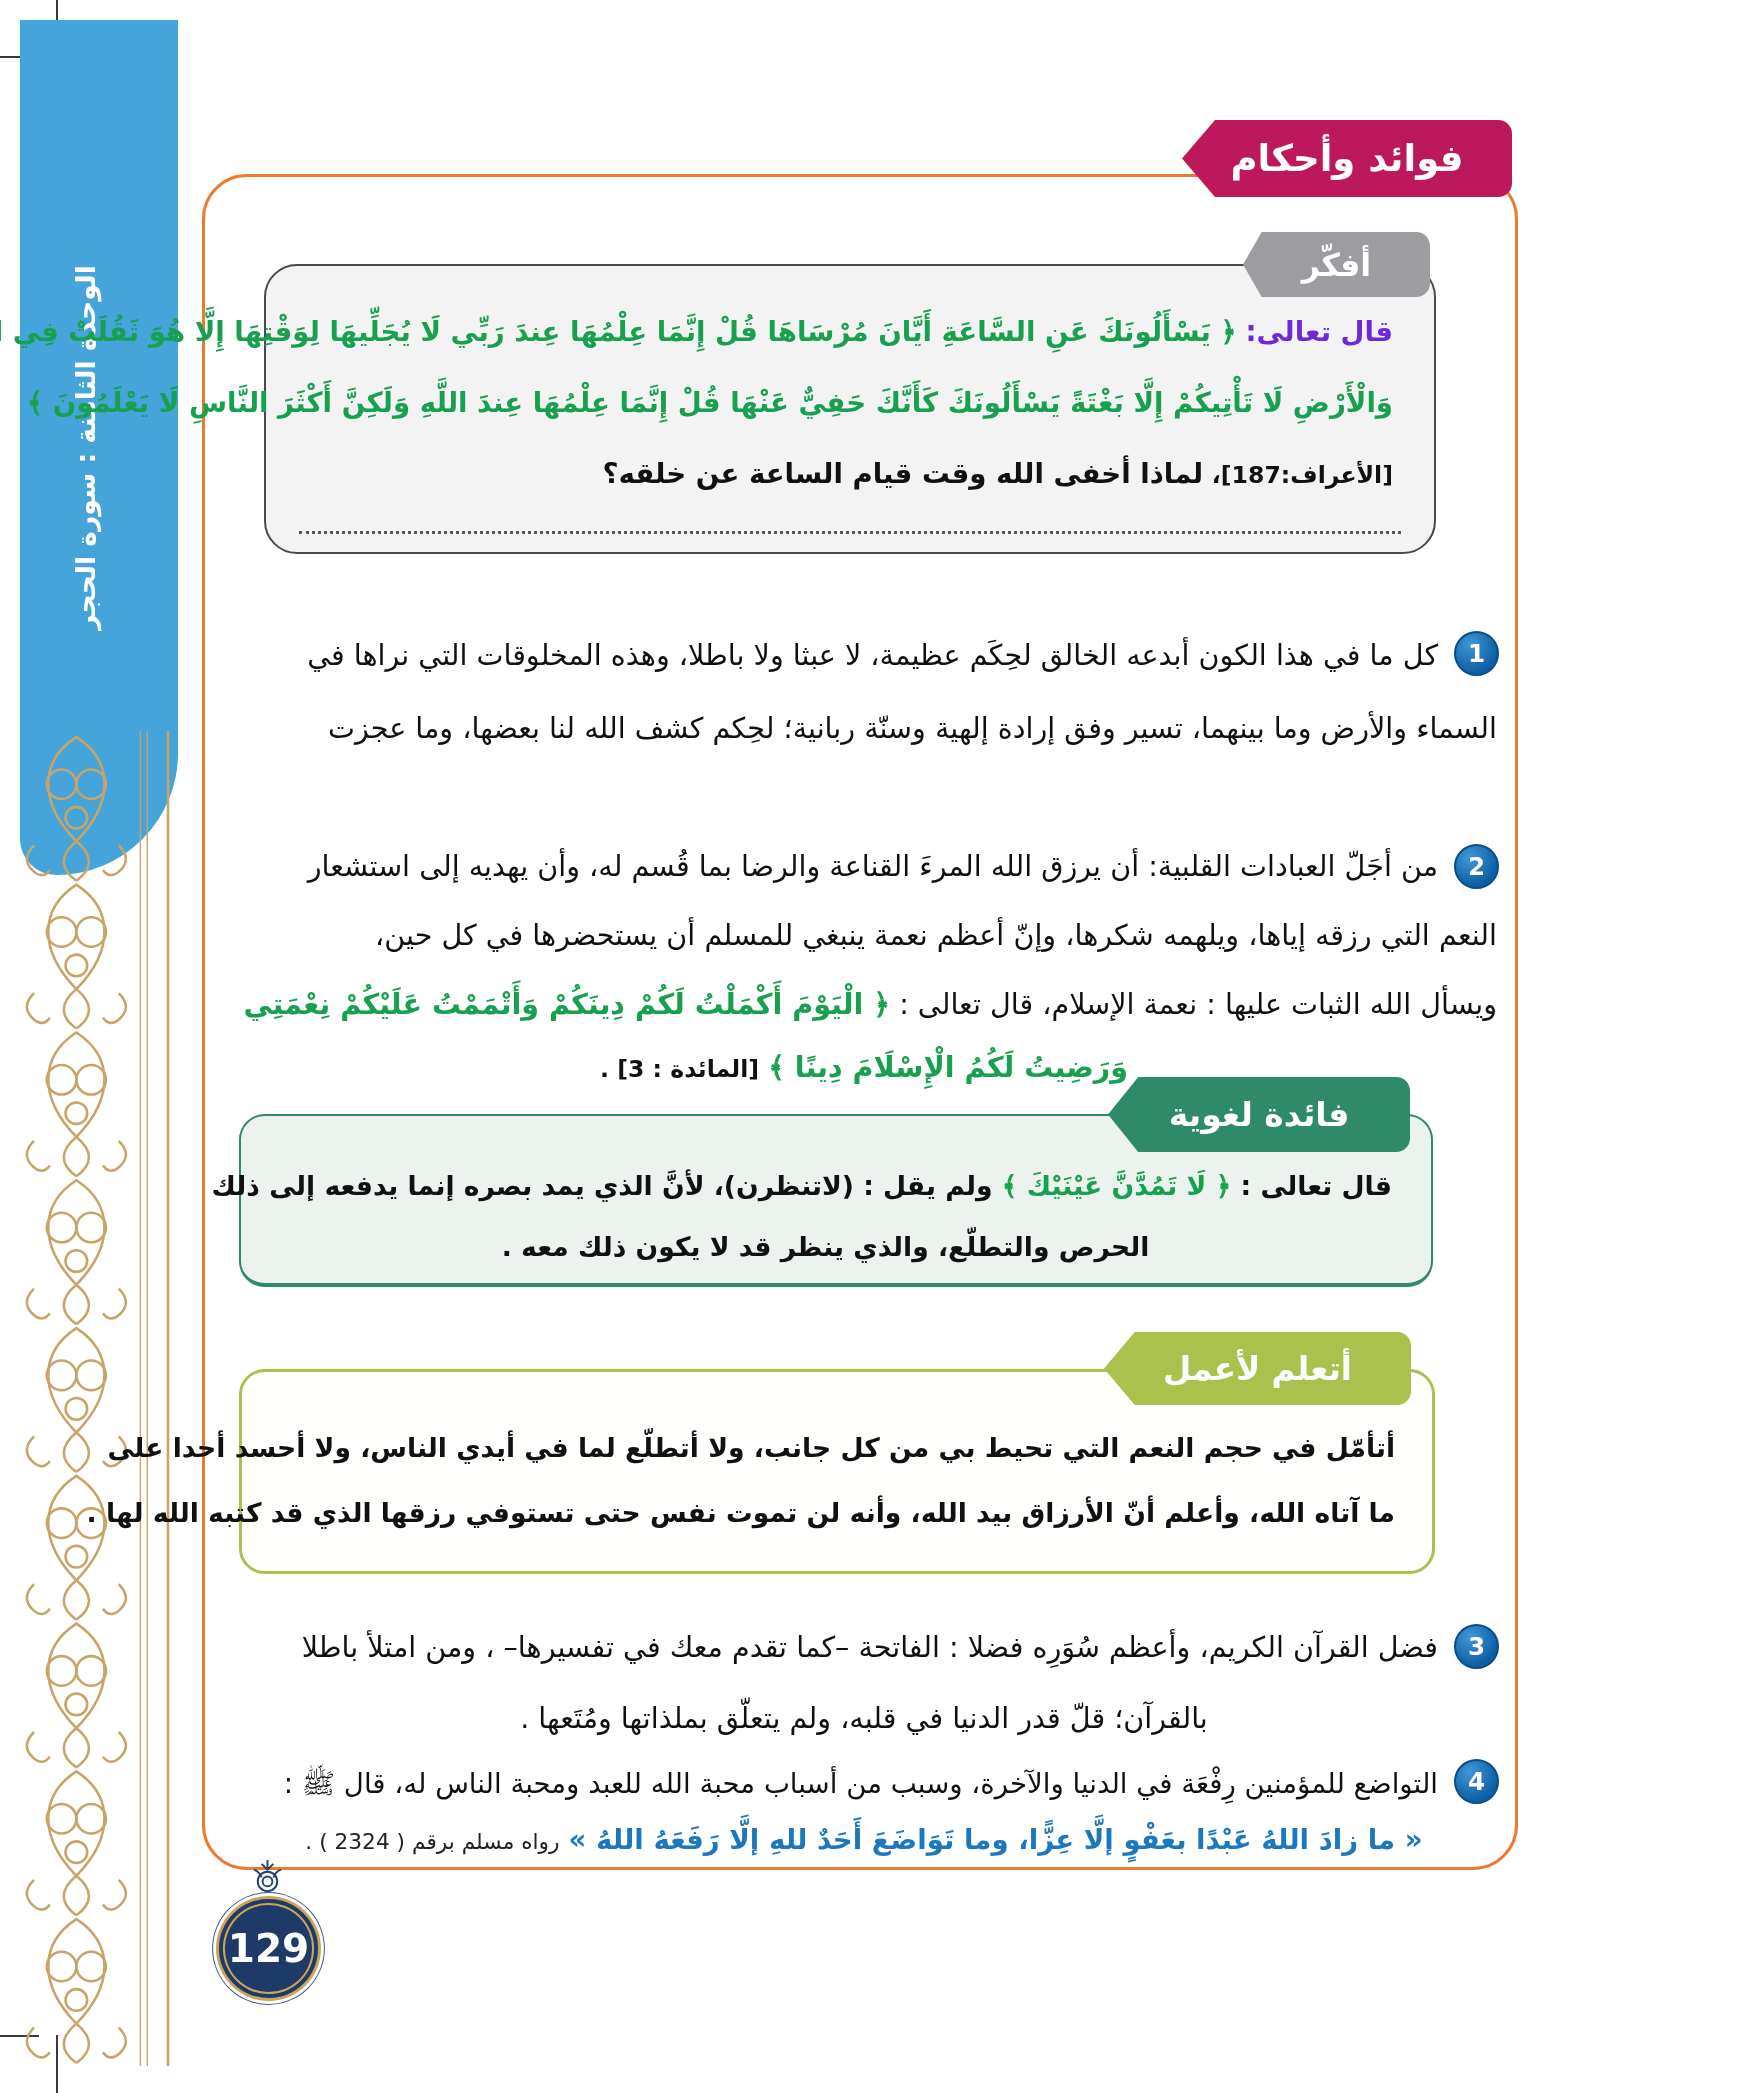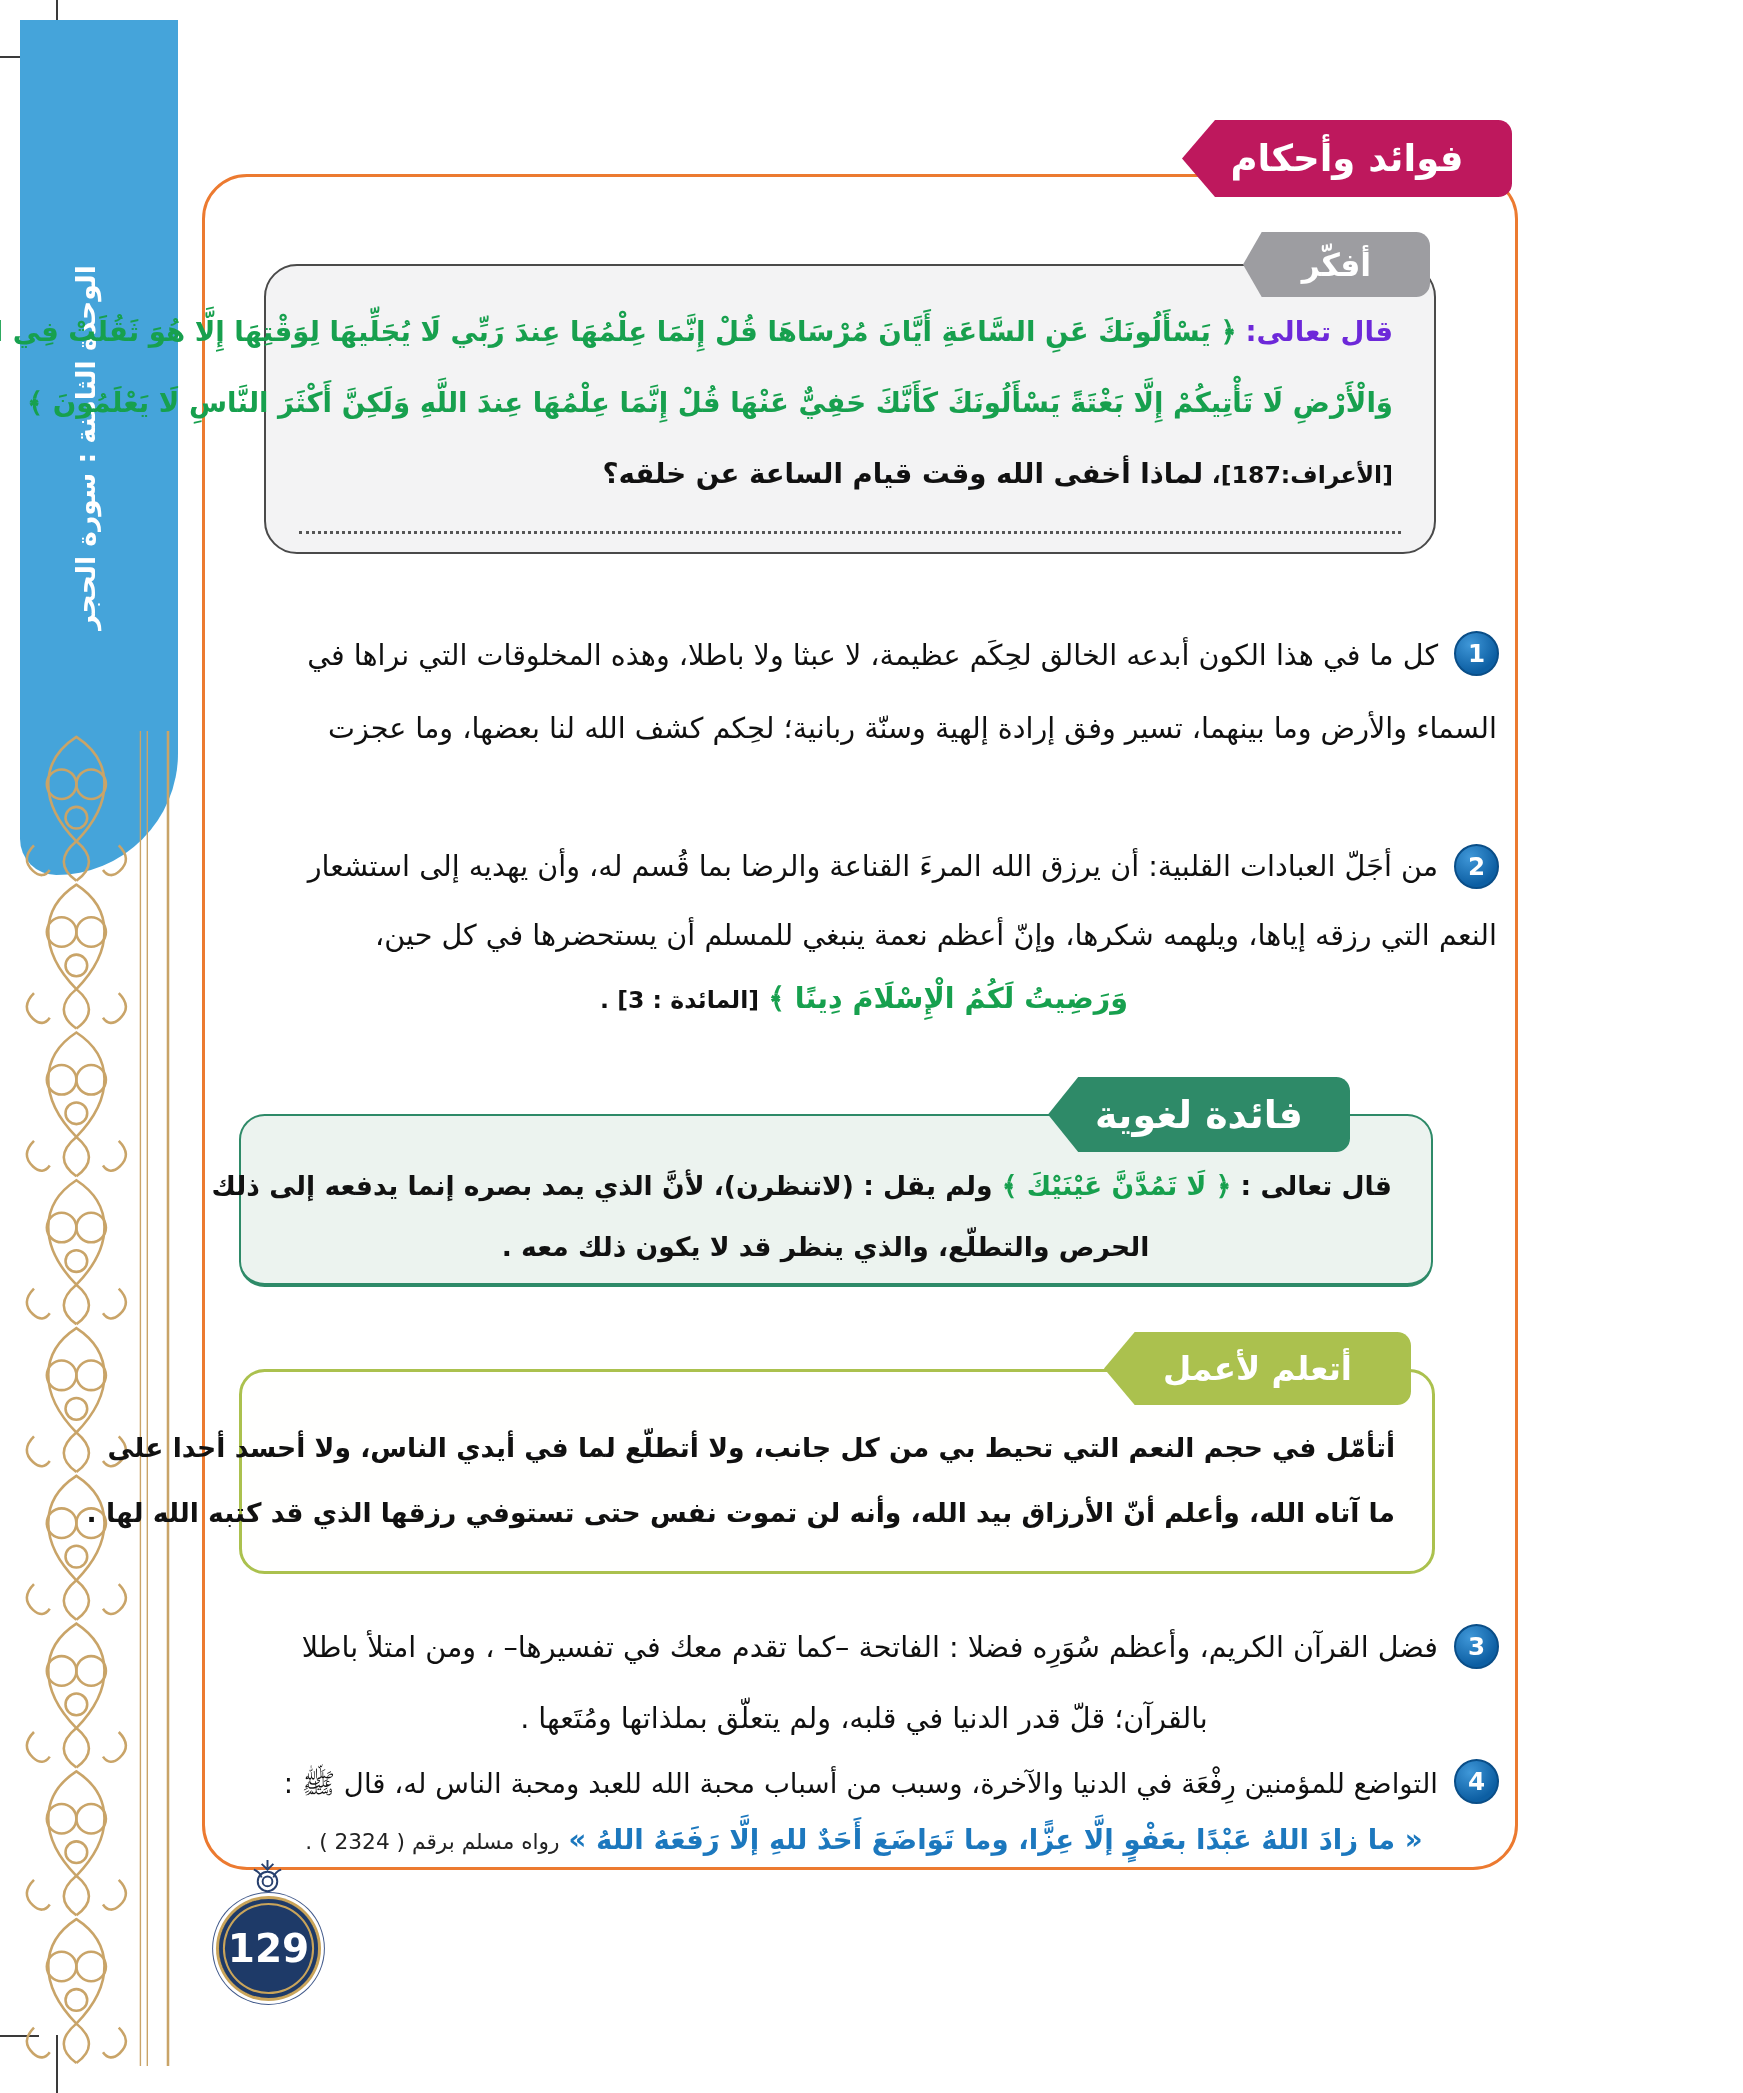--- a/index.html
+++ b/index.html
@@ -22,21 +22,21 @@
   .frame{position:absolute;left:202px;top:174px;width:1310px;height:1690px;
          border:3px solid #ec7a30;border-radius:45px;background:#fff;}
 
   
   .banner{position:absolute;display:flex;align-items:center;justify-content:center;
           color:#fff;font-weight:bold;direction:rtl;
           clip-path:polygon(0 50%,10% 0,100% 0,100% 100%,10% 100%);
           border-radius:0 13.8px 13.8px 0;}
   .banner-main{left:1182px;top:120px;width:330px;height:77px;background:#be185d;font-size:37px;z-index:5;}
   .banner-think{left:1243px;top:232px;width:187px;height:65px;background:#9d9da1;font-size:31.5px;z-index:5;}
-  .banner-lang{left:1048px;top:1077px;width:302px;height:75px;background:#2e8a68;font-size:38px;z-index:5;}
+  .banner-lang{left:1108px;top:1077px;width:302px;height:75px;background:#2e8a68;font-size:33px;z-index:5;}
   .banner-practice{left:1104px;top:1332px;width:307px;height:73px;background:#abc14e;font-size:32.5px;z-index:5;}
 
   
   .think-box{position:absolute;left:264px;top:264px;width:1172px;height:290px;
              background:#f3f3f4;border:2px solid #4a4a4a;border-radius:33px;
              direction:rtl;padding:29.6px 41px 0 41px;box-sizing:border-box;z-index:2;}
   .tb-line{line-height:71px;font-size:27.6px;color:#111;white-space:nowrap;}
   .qala{font-weight:bold;color:#6d28d9;}
   .quran{color:#17a04e;font-weight:600;}
   .ref{font-weight:bold;color:#111;font-size:23.6px;}
@@ -149,20 +149,23 @@
   <div class="item" style="top:619px;">
     <div class="num">1</div>
     <div class="line indent">كل ما في هذا الكون أبدعه الخالق لحِكَم عظيمة، لا عبثا ولا باطلا، وهذه المخلوقات التي نراها في</div>
     <div class="line">السماء والأرض وما بينهما، تسير وفق إرادة إلهية وسنّة ربانية؛ لحِكم كشف الله لنا بعضها، وما عجزت</div>
   </div>
 
   <div class="item" style="top:832px;">
     <div class="num">2</div>
     <div class="line indent" style="line-height:69px;">من أجَلّ العبادات القلبية:  أن يرزق الله المرءَ القناعة والرضا بما قُسم له، وأن يهديه إلى استشعار</div>
     <div class="line" style="line-height:69px;">النعم التي رزقه إياها، ويلهمه شكرها، وإنّ أعظم نعمة ينبغي للمسلم أن يستحضرها في كل حين،</div>
+    <div class="line" style="line-height:69px;">
+      <span>ويسأل الله الثبات عليها : نعمة الإسلام، قال تعالى : </span><span class="quran">﴿ الْيَوْمَ أَكْمَلْتُ لَكُمْ دِينَكُمْ وَأَتْمَمْتُ عَلَيْكُمْ نِعْمَتِي</span>
+    </div>
     <div class="line center" style="line-height:57px;">
       <span class="quran">وَرَضِيتُ لَكُمُ الْإِسْلَامَ دِينًا ﴾</span>
       <span class="ref">[المائدة : 3] .</span>
     </div>
   </div>
 
   <div class="lang-box">
     <div class="line">
       <span>قال تعالى : </span><span class="quran">﴿ لَا تَمُدَّنَّ عَيْنَيْكَ ﴾</span><span> ولم يقل :  (لاتنظرن)، لأنَّ الذي يمد بصره إنما يدفعه إلى ذلك</span>
     </div>

